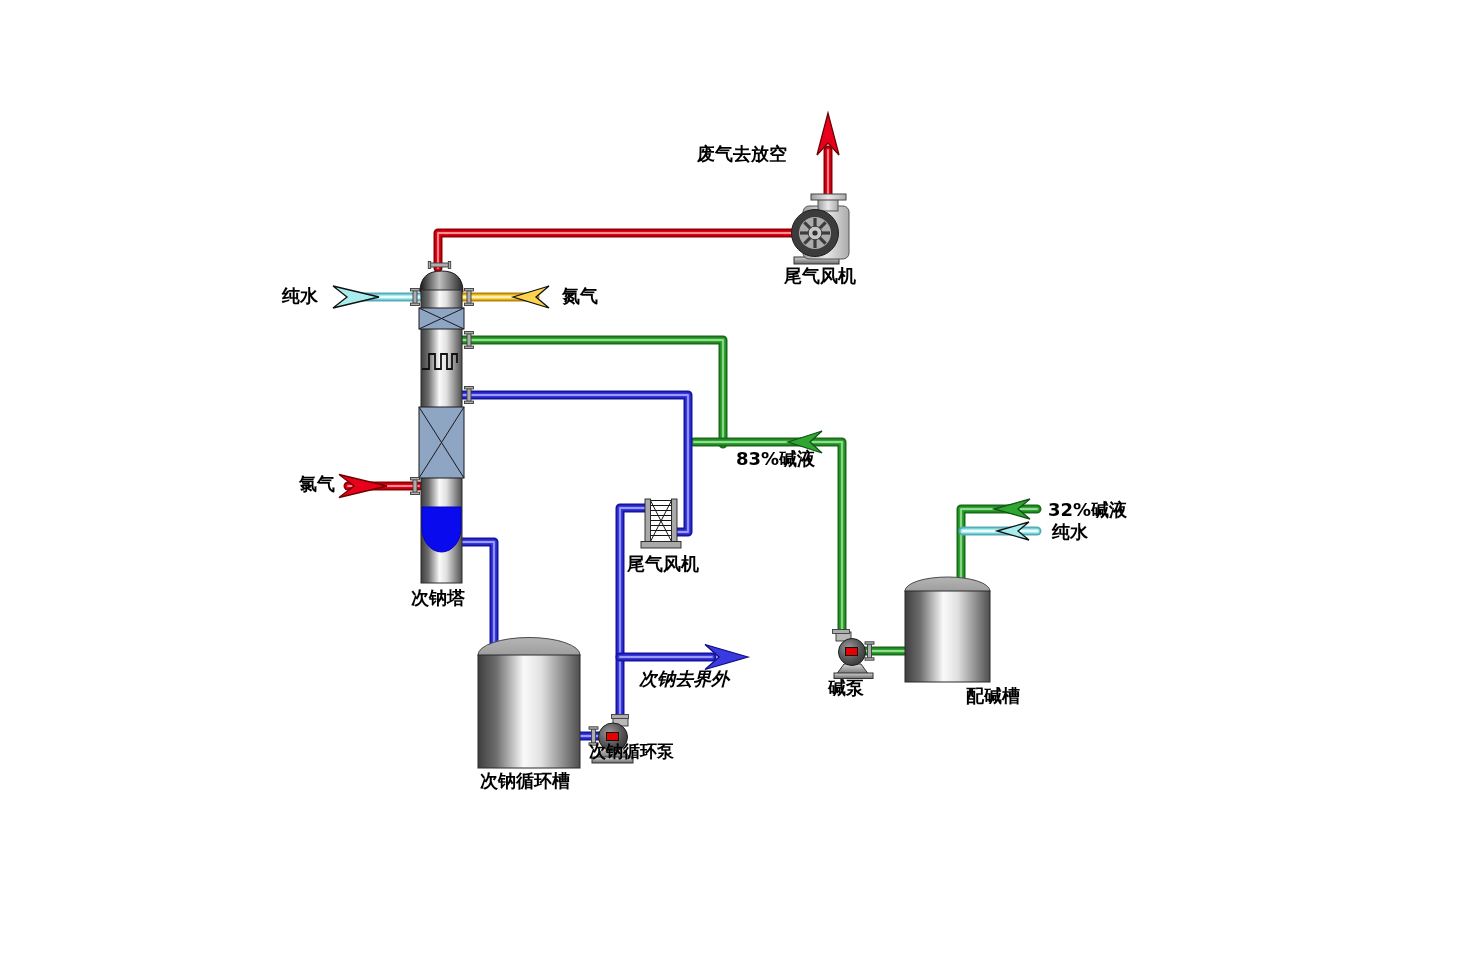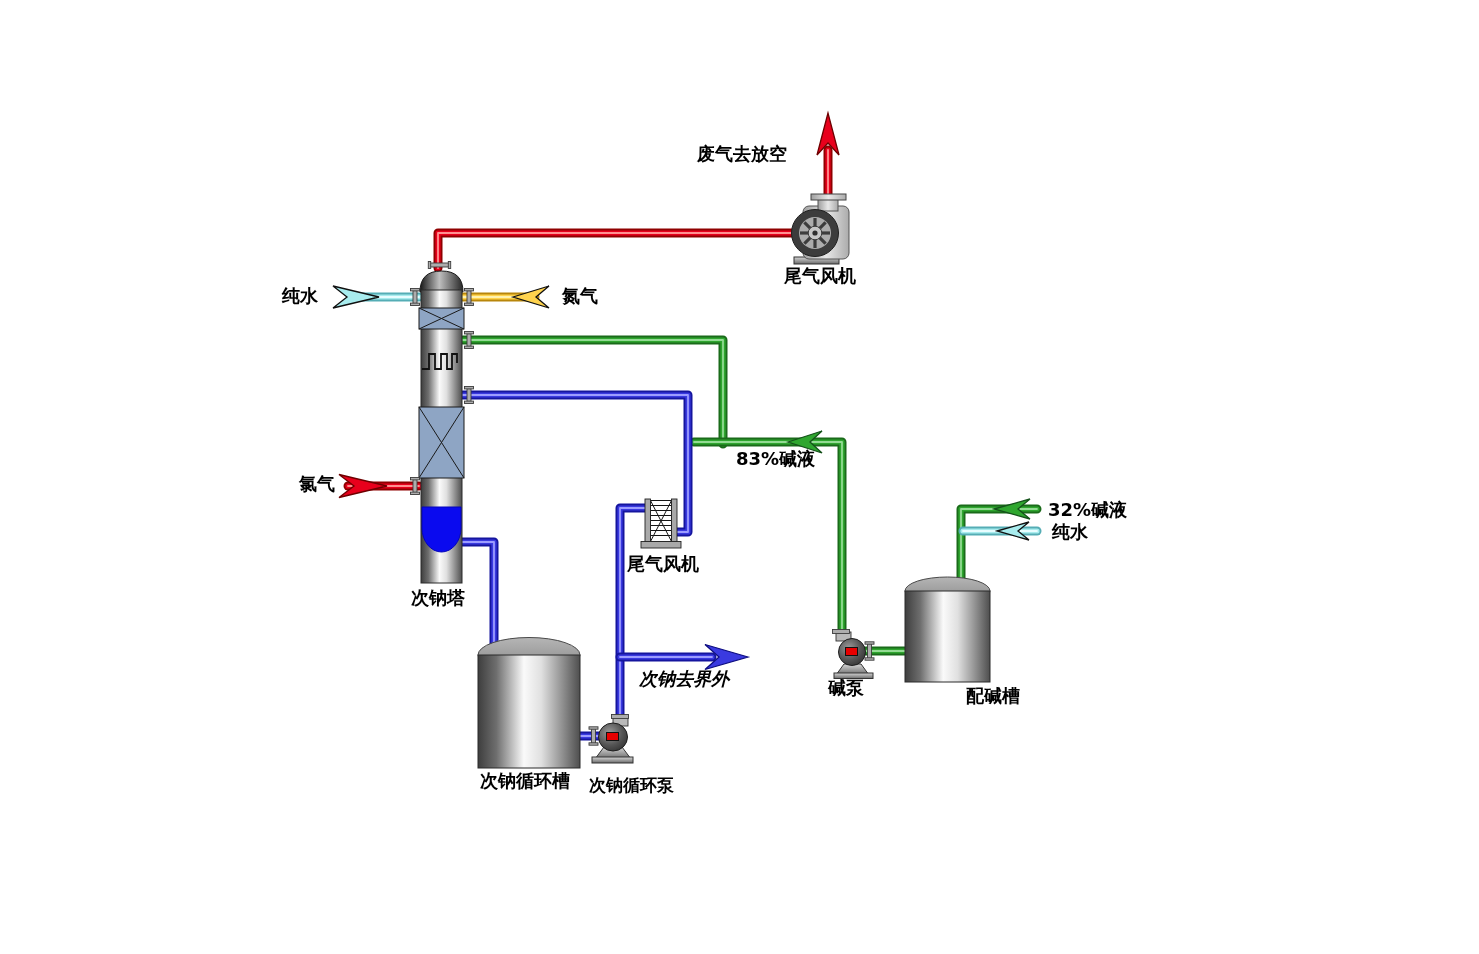--- a/index.html
+++ b/index.html
@@ -296,19 +296,19 @@
 
   <div class="lbl" style="left:697px;top:144px;">废气去放空</div>
   <div class="lbl" style="left:784px;top:266px;">尾气风机</div>
   <div class="lbl" style="left:282px;top:286px;">纯水</div>
   <div class="lbl" style="left:562px;top:287px;font-family:Liberation Serif, serif;">氮气</div>
   <div class="lbl" style="left:283px;top:474px;margin-left:16px;">氯气</div>
   <div class="lbl" style="left:411px;top:588px;">次钠塔</div>
   <div class="lbl" style="left:736px;top:449px;">83%碱液</div>
   <div class="lbl" style="left:627px;top:554px;">尾气风机</div>
   <div class="lbl" style="left:480px;top:773px;font-family:Liberation Mono, monospace;">次钠循环槽</div>
-  <div class="lbl lbl-sm" style="left:589px;top:776px;text-align:center;">次钠循环泵</div>
+  <div class="lbl lbl-sm" style="left:589px;top:742px;text-align:center;">次钠循环泵</div>
   <div class="lbl" style="left:639px;top:669px;font-style:italic;">次钠去界外</div>
   <div class="lbl" style="left:828px;top:678px;">碱泵</div>
   <div class="lbl" style="left:918px;top:686px;padding-left:48px;">配碱槽</div>
   <div class="lbl" style="left:1048px;top:500px;">32%碱液</div>
   <div class="lbl" style="left:1052px;top:522px;">纯水</div>
 </div>
 
 </body></html>

